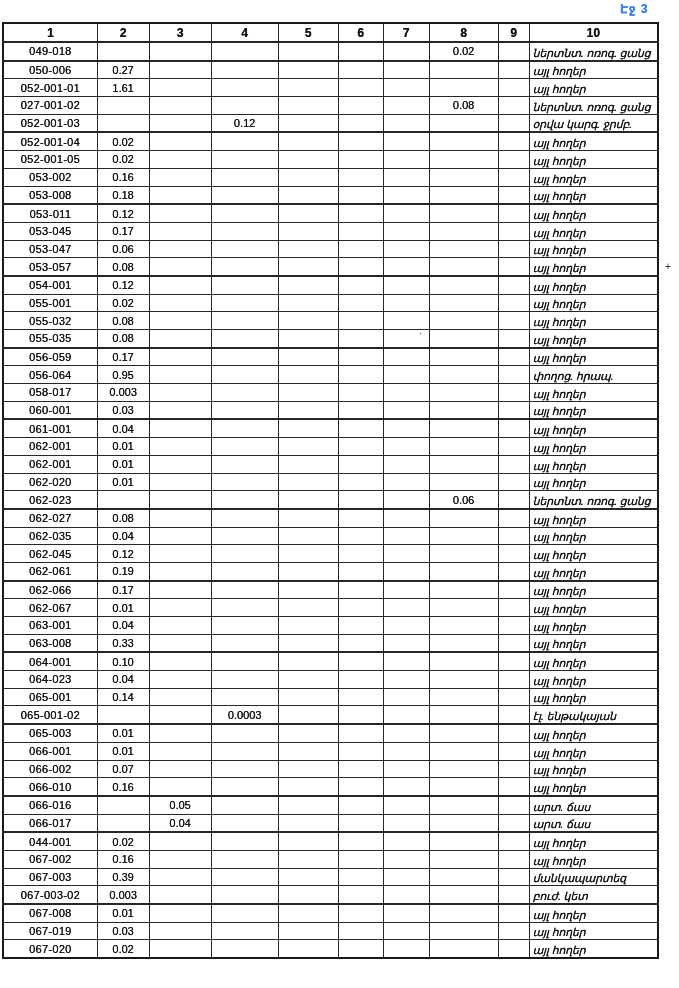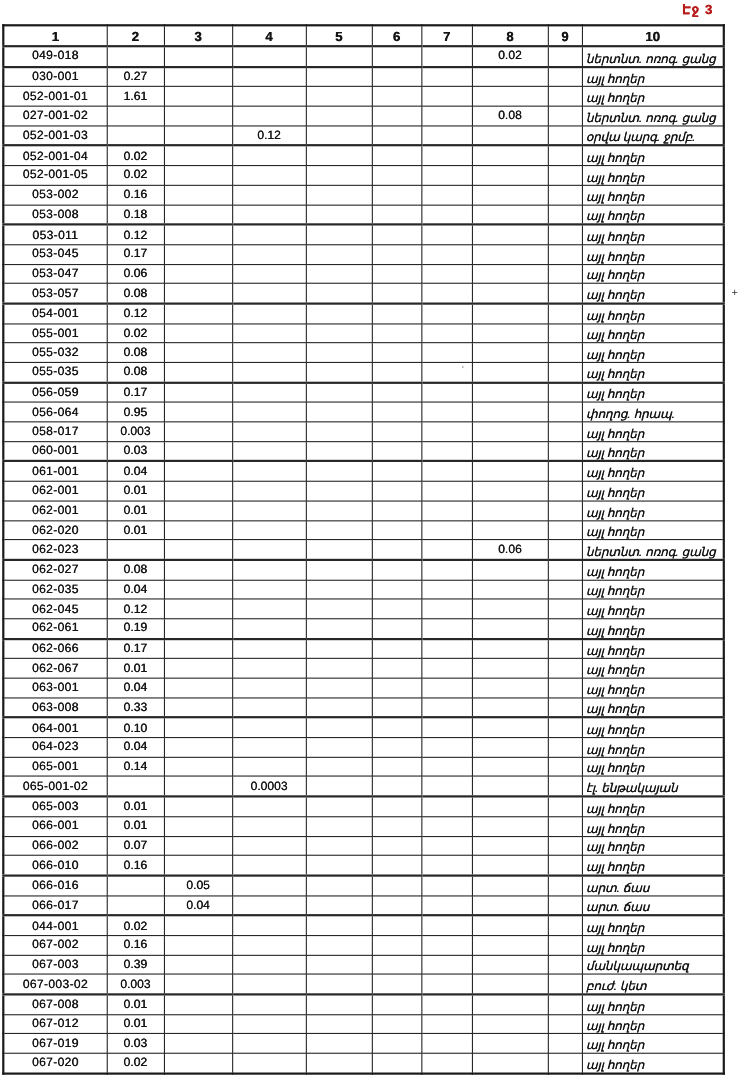--- a/index.html
+++ b/index.html
@@ -7,21 +7,21 @@
     width:679px;height:988px;
     background:#ffffff;
     font-family:"Liberation Sans", sans-serif;
     color:#141414;
     position:relative;
     overflow:hidden;
   }
   .page-label{
     position:absolute;top:2px;left:620px;
     font-size:12px;font-weight:bold;letter-spacing:1px;
-    color:#b91c1c;
+    color:#3b82f6;
     text-shadow:0.3px 0 0 currentColor;
   }
   table.scan{
     position:absolute;left:2px;top:22px;
     border-collapse:collapse;
     table-layout:fixed;
     width:657px;
     border:2px solid #1a1a1a;
     background:#fff;
   }
@@ -112,21 +112,21 @@
         <td class="val"></td>
         <td class="val"></td>
         <td class="val"></td>
         <td class="val"></td>
         <td class="val"></td>
         <td class="val">0.02</td>
         <td class="val"></td>
         <td class="note">ներտնտ. ոռոգ. ցանց</td>
       </tr>
       <tr>
-        <td class="code">030-001</td>
+        <td class="code">050-006</td>
         <td class="val">0.27</td>
         <td class="val"></td>
         <td class="val"></td>
         <td class="val"></td>
         <td class="val"></td>
         <td class="val"></td>
         <td class="val"></td>
         <td class="val"></td>
         <td class="note">այլ հողեր</td>
       </tr>
@@ -677,32 +677,20 @@
         <td class="val"></td>
         <td class="val"></td>
         <td class="val"></td>
         <td class="val"></td>
         <td class="val"></td>
         <td class="val"></td>
         <td class="note">բուժ. կետ</td>
       </tr>
       <tr>
         <td class="code">067-008</td>
-        <td class="val">0.01</td>
-        <td class="val"></td>
-        <td class="val"></td>
-        <td class="val"></td>
-        <td class="val"></td>
-        <td class="val"></td>
-        <td class="val"></td>
-        <td class="val"></td>
-        <td class="note">այլ հողեր</td>
-      </tr>
-      <tr>
-        <td class="code">067-012</td>
         <td class="val">0.01</td>
         <td class="val"></td>
         <td class="val"></td>
         <td class="val"></td>
         <td class="val"></td>
         <td class="val"></td>
         <td class="val"></td>
         <td class="val"></td>
         <td class="note">այլ հողեր</td>
       </tr>

